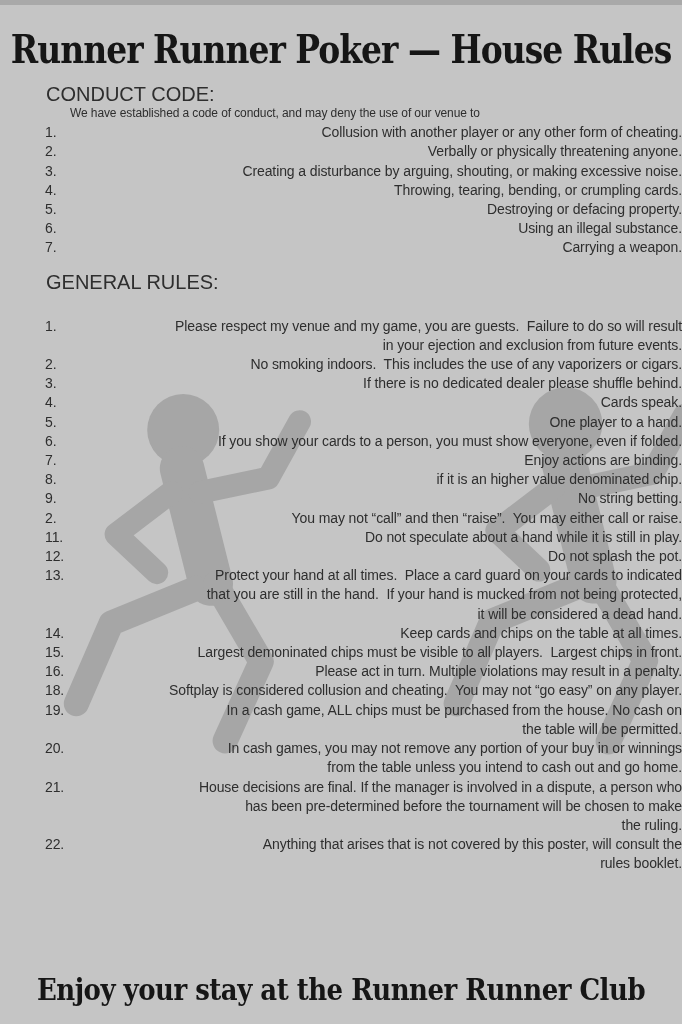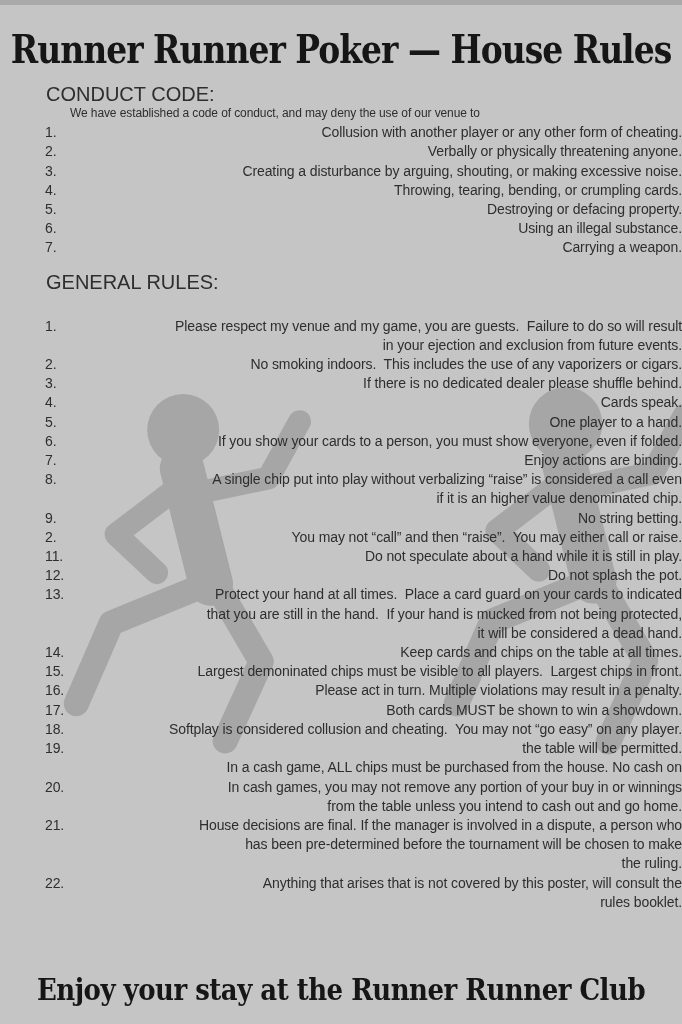--- a/index.html
+++ b/index.html
@@ -185,21 +185,20 @@
         </div>
         <div class="rule">
           <span class="num">7.</span>
           <div class="lines">
             <div class="line">Enjoy actions are binding.</div>
           </div>
         </div>
         <div class="rule">
           <span class="num">8.</span>
           <div class="lines">
-            <div class="line">A single chip put into play without verbalizing “raise” is considered a call even</div>
             <div class="line">if it is an higher value denominated chip.</div>
           </div>
         </div>
         <div class="rule">
           <span class="num">9.</span>
           <div class="lines">
             <div class="line">No string betting.</div>
           </div>
         </div>
         <div class="rule">
@@ -240,36 +239,30 @@
             <div class="line">Largest demoninated chips must be visible to all players.  Largest chips in front.</div>
           </div>
         </div>
         <div class="rule">
           <span class="num">16.</span>
           <div class="lines">
             <div class="line">Please act in turn. Multiple violations may result in a penalty.</div>
           </div>
         </div>
         <div class="rule">
-          <span class="num">17.</span>
-          <div class="lines">
-            <div class="line">Both cards MUST be shown to win a showdown.</div>
-          </div>
-        </div>
-        <div class="rule">
           <span class="num">18.</span>
           <div class="lines">
             <div class="line">Softplay is considered collusion and cheating.  You may not “go easy” on any player.</div>
           </div>
         </div>
         <div class="rule">
           <span class="num">19.</span>
           <div class="lines">
+            <div class="line">In a cash game, ALL chips must be purchased from the house. No cash on</div>
             <div class="line">the table will be permitted.</div>
-            <div class="line">In a cash game, ALL chips must be purchased from the house. No cash on</div>
           </div>
         </div>
         <div class="rule">
           <span class="num">20.</span>
           <div class="lines">
             <div class="line">In cash games, you may not remove any portion of your buy in or winnings</div>
             <div class="line">from the table unless you intend to cash out and go home.</div>
           </div>
         </div>
         <div class="rule">

